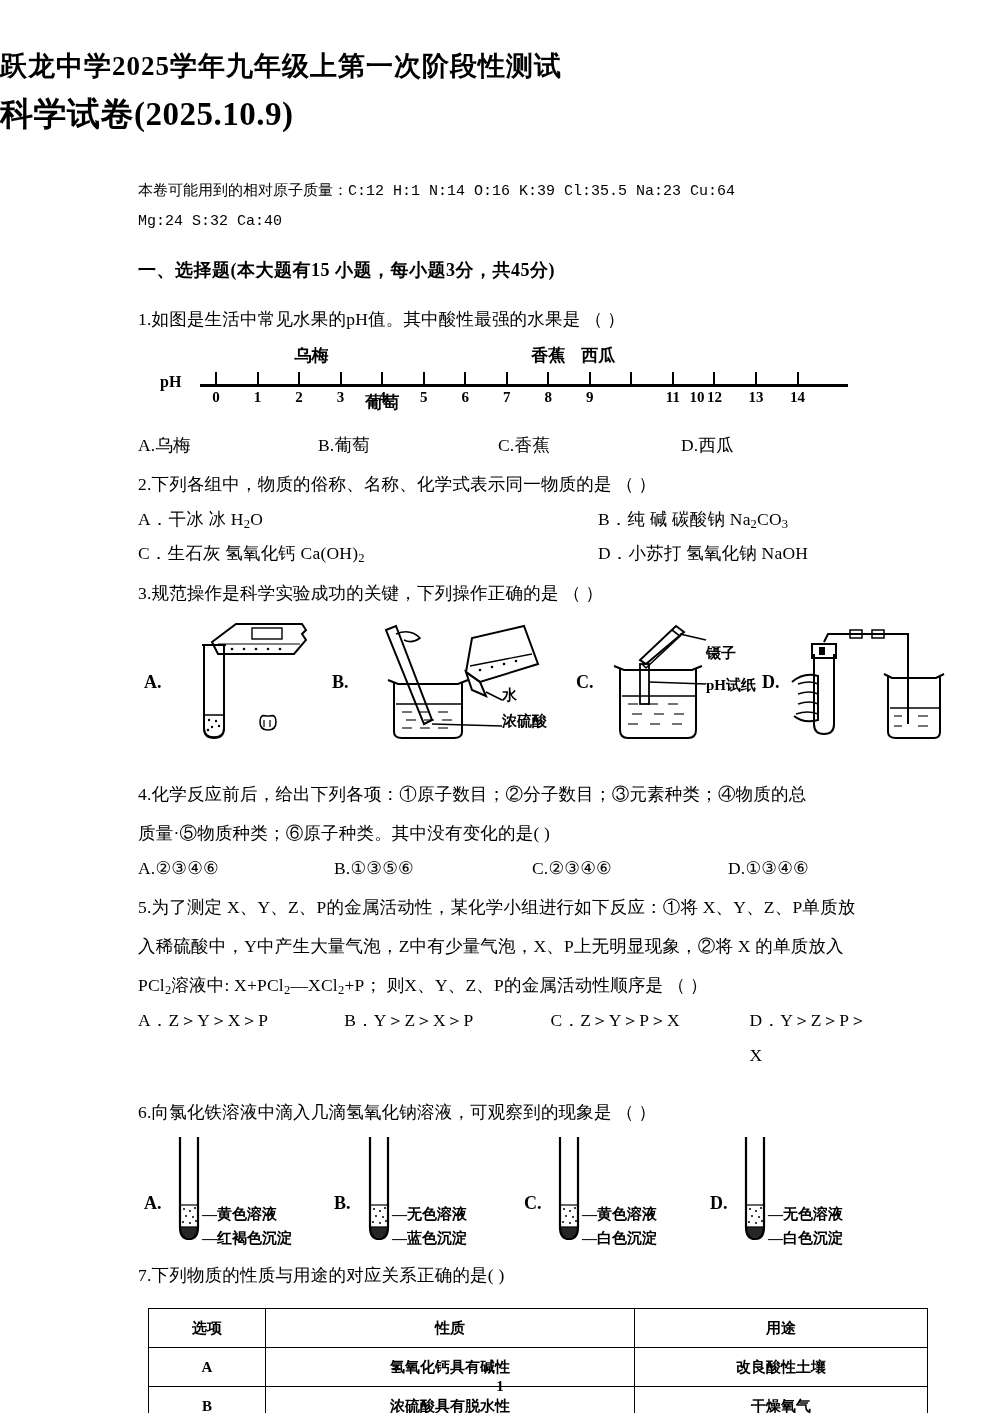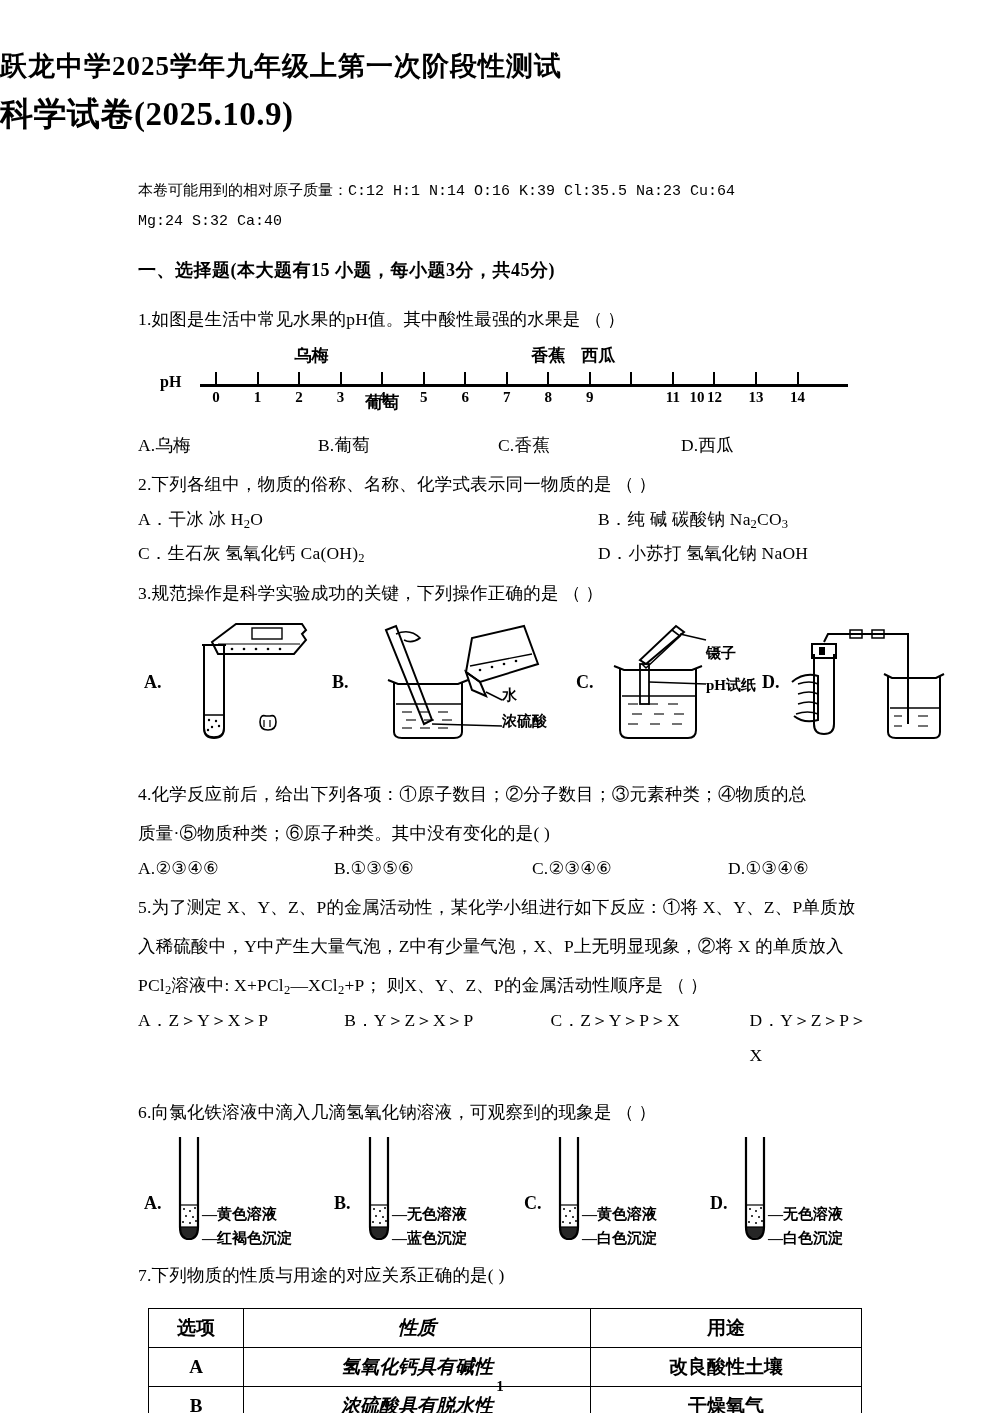--- a/index.html
+++ b/index.html
@@ -163,28 +163,28 @@
   
   .tbl-wrap { margin: 16px 0 10px 10px; }
   table.props {
     border-collapse: collapse;
     width: 692px;
     table-layout: fixed;
   }
   table.props td, table.props th {
     border: 1.6px solid #000;
     text-align: center;
-    font-size: 19px;
-    font-weight: bold;
-    padding: 6px 3px;
+    font-size: 15px;
+    font-weight: bold;
+    padding: 6px 14px;
     height: 26px;
     font-family: "Liberation Serif", "DejaVu Serif", serif;
   }
   table.props .c-opt { width: 88px; }
-  table.props .c-prop { width: 340px; font-style: italic; }
+  table.props .c-prop { width: 340px; }
   table.props .c-use { width: 264px; }
 
   
   .page-num {
     position: absolute;
     bottom: 18px;
     left: 0;
     width: 100%;
     text-align: center;
     font-size: 15px;

